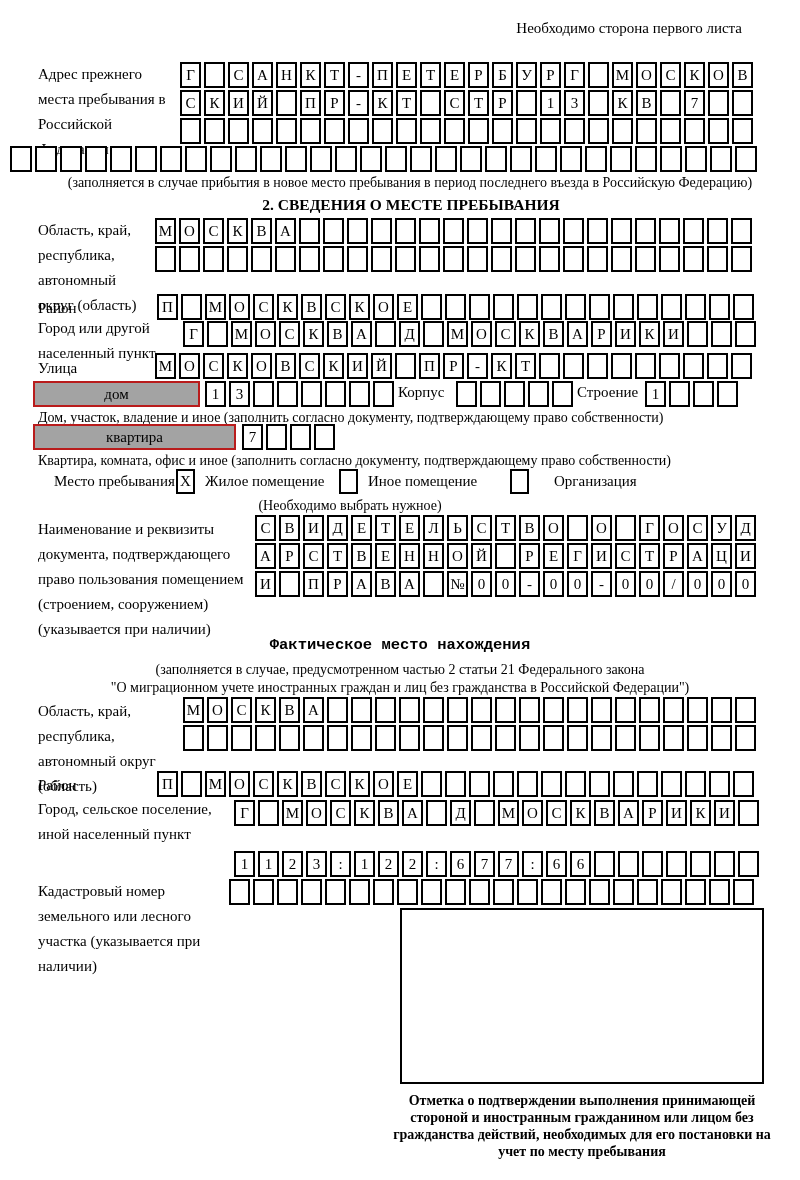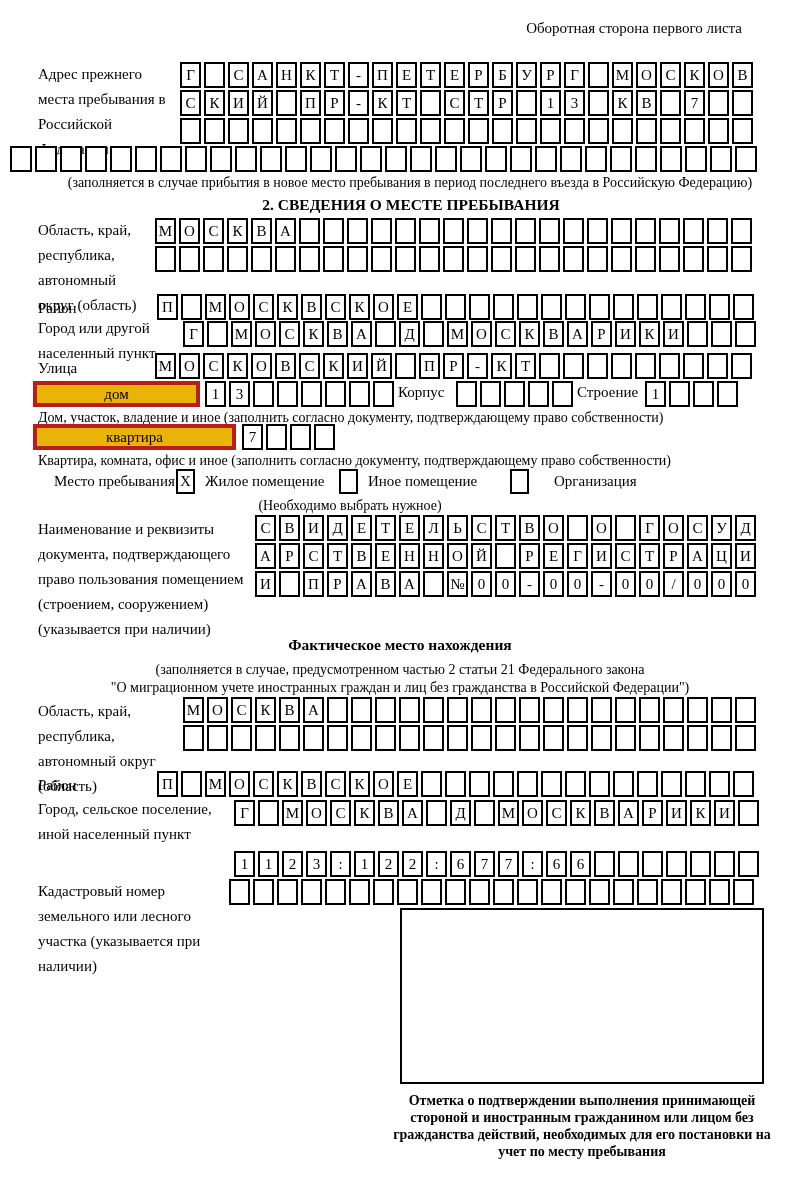--- a/index.html
+++ b/index.html
@@ -14,33 +14,33 @@
     width:21px;height:26px;border:2px solid #000;box-sizing:border-box;
     display:flex;align-items:center;justify-content:center;
     font-size:15px;flex:0 0 auto;background:#fff;
   }
   .cellrow.wide .cb{width:22px;}
   .lbl{position:absolute;line-height:25px;}
   .capt{position:absolute;font-size:14px;line-height:17px;}
   .center{text-align:center;}
   .bold{font-weight:bold;}
   .fieldbox{
-    position:absolute;border:4px solid #b91c1c;box-sizing:border-box;height:26px;
-    display:flex;align-items:center;justify-content:center;font-size:15px;background:#eab308;
+    position:absolute;border:2px solid #b91c1c;box-sizing:border-box;height:26px;
+    display:flex;align-items:center;justify-content:center;font-size:15px;background:#a3a3a3;
   }
   .chk{
     position:absolute;width:19px;height:25px;border:2px solid #000;box-sizing:border-box;
     display:flex;align-items:center;justify-content:center;font-size:15px;background:#fff;
   }
   .stampbox{position:absolute;border:2px solid #000;box-sizing:border-box;background:#fff;}
 </style>
 </head>
 <body>
 
-<div class="abs" style="top:20px;right:58px;">Оборотная сторона первого листа</div>
+<div class="abs" style="top:20px;right:58px;">Необходимо сторона первого листа</div>
 
 <div class="lbl" style="left:38px;top:62px;width:142px;">Адрес прежнего места пребывания в Российской Федерации</div>
 <div class="cellrow" style="left:180px;top:62px;">
     <span class="cb">Г</span>
     <span class="cb"></span>
     <span class="cb">С</span>
     <span class="cb">А</span>
     <span class="cb">Н</span>
     <span class="cb">К</span>
     <span class="cb">Т</span>
@@ -402,21 +402,21 @@
     <span class="cb">0</span>
     <span class="cb">-</span>
     <span class="cb">0</span>
     <span class="cb">0</span>
     <span class="cb">/</span>
     <span class="cb">0</span>
     <span class="cb">0</span>
     <span class="cb">0</span>
   </div>
 
-<div class="abs bold center" style="left:0;right:0;top:636px;font-size:15.5px;">Фактическое место нахождения</div>
+<div class="abs bold center" style="left:0;right:0;top:636px;font-size:15.5px;font-family:Liberation Mono, monospace;">Фактическое место нахождения</div>
 <div class="capt center" style="left:0;right:0;top:661px;text-align:center;">(заполняется в случае, предусмотренном частью 2 статьи 21 Федерального закона</div>
 <div class="capt center" style="left:0;right:0;top:679px;">"О миграционном учете иностранных граждан и лиц без гражданства в Российской Федерации")</div>
 
 <div class="lbl" style="left:38px;top:699px;width:152px;">Область, край, республика, автономный округ (область)</div>
 <div class="cellrow" style="left:183px;top:697px;">
     <span class="cb">М</span>
     <span class="cb">О</span>
     <span class="cb">С</span>
     <span class="cb">К</span>
     <span class="cb">В</span>

